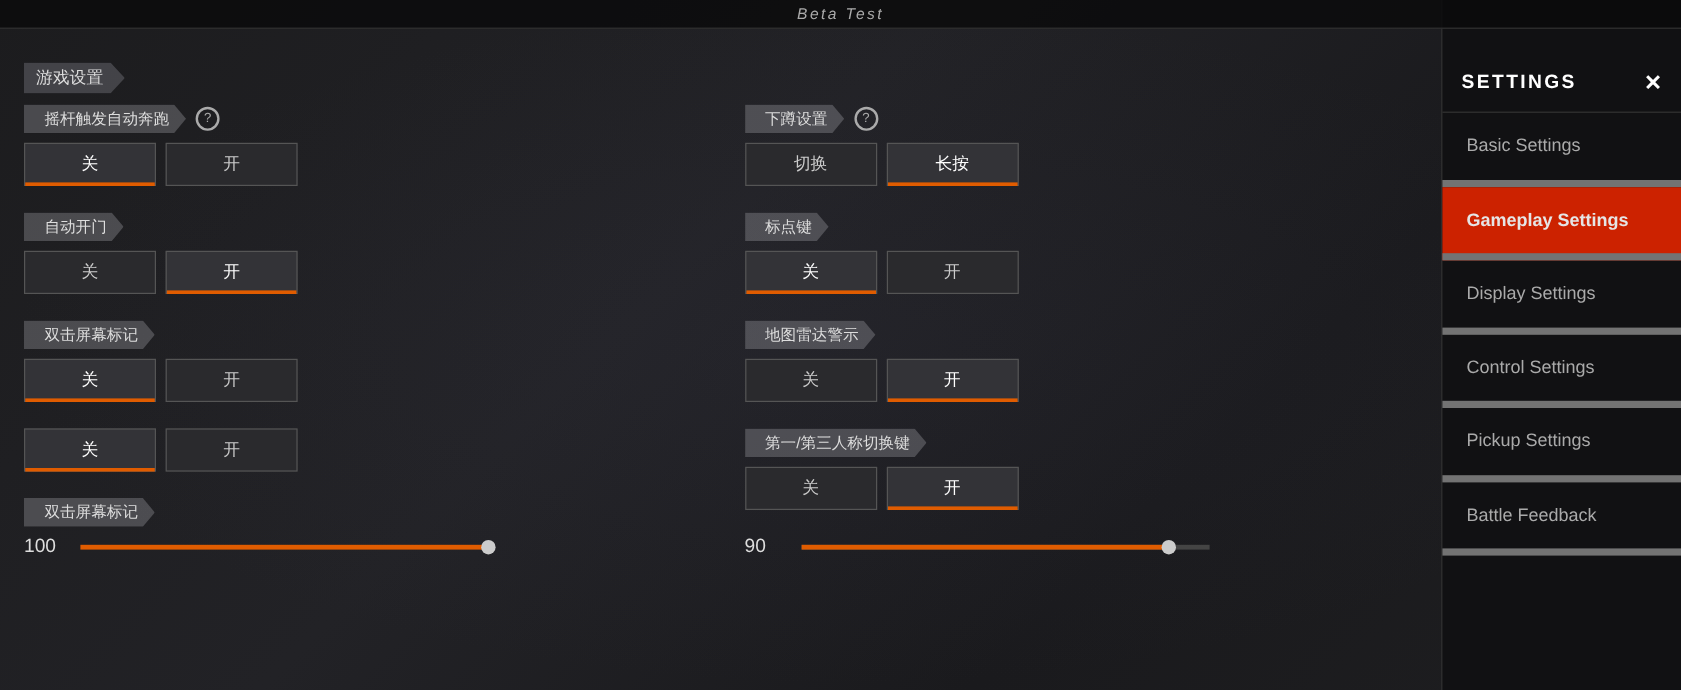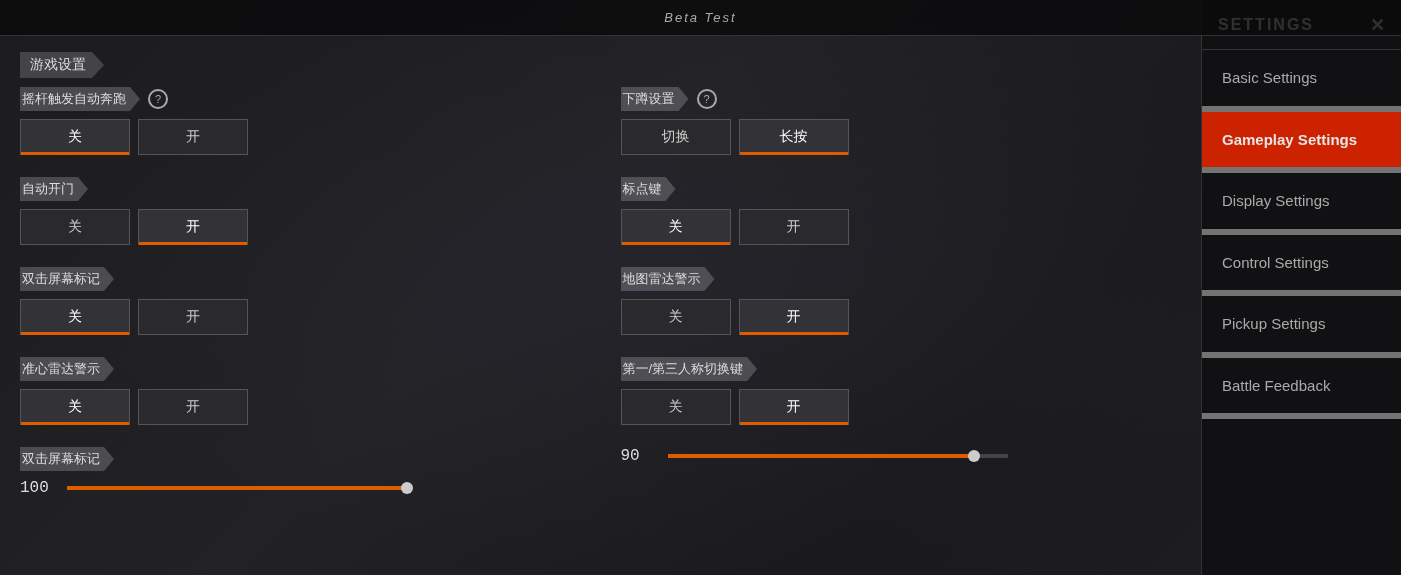--- a/index.html
+++ b/index.html
@@ -24,21 +24,21 @@
       inset: 0;
       background: radial-gradient(ellipse at 50% 50%, rgba(60,60,80,0.15) 0%, transparent 70%);
     }
 
     
     .top-bar {
       position: absolute;
       top: 0;
       left: 0;
       right: 0;
-      height: 36px;
+      height: 24px;
       display: flex;
       align-items: center;
       justify-content: center;
       background: rgba(10,10,12,0.85);
       border-bottom: 1px solid #333;
       z-index: 10;
     }
     .top-bar-title {
       color: #aaa;
       font-size: 13px;
@@ -82,21 +82,21 @@
     .setting-label {
       display: flex;
       align-items: center;
       gap: 8px;
       margin-bottom: 8px;
     }
     .setting-label-text {
       background: rgba(160,160,165,0.35);
       color: #ddd;
       font-size: 13px;
-      padding: 3px 14px 3px 2px;
+      padding: 3px 14px 3px 17px;
       clip-path: polygon(0 0, calc(100% - 10px) 0, 100% 50%, calc(100% - 10px) 100%, 0 100%);
       display: inline-block;
     }
 
     .help-icon {
       width: 20px;
       height: 20px;
       border-radius: 50%;
       border: 2px solid #aaa;
       color: #aaa;
@@ -143,21 +143,20 @@
     .toggle-btn.active::after {
       background: #e05c00;
     }
 
     
     .slider-setting {
       display: flex;
       align-items: center;
       gap: 12px;
       margin-bottom: 10px;
-      font-family: Liberation Mono, monospace;
     }
     .slider-value {
       color: #ddd;
       font-size: 16px;
       min-width: 35px;
     }
     .slider-track {
       flex: 1;
       height: 4px;
       background: #444;
@@ -191,20 +190,21 @@
       flex-direction: column;
     }
 
     .sidebar-header {
       height: 50px;
       display: flex;
       align-items: center;
       justify-content: space-between;
       padding: 0 16px;
       border-bottom: 1px solid #333;
+      margin-top: 44px;
     }
     .sidebar-title {
       color: #fff;
       font-size: 16px;
       font-weight: bold;
       letter-spacing: 2px;
     }
     .close-btn {
       color: #fff;
       font-size: 18px;
@@ -276,23 +276,20 @@
         <div class="setting-label">
           <span class="setting-label-text">双击屏幕标记</span>
         </div>
         <div class="toggle-group">
           <button class="toggle-btn active">关</button>
           <button class="toggle-btn">开</button>
         </div>
       </div>
 
       <div class="setting-item">
-        <div class="setting-label">
-          <span class="setting-label-text">准心雷达警示</span>
-        </div>
         <div class="toggle-group">
           <button class="toggle-btn active">关</button>
           <button class="toggle-btn">开</button>
         </div>
       </div>
 
       <div class="setting-item">
         <div class="setting-label">
           <span class="setting-label-text">双击屏幕标记</span>
         </div>

